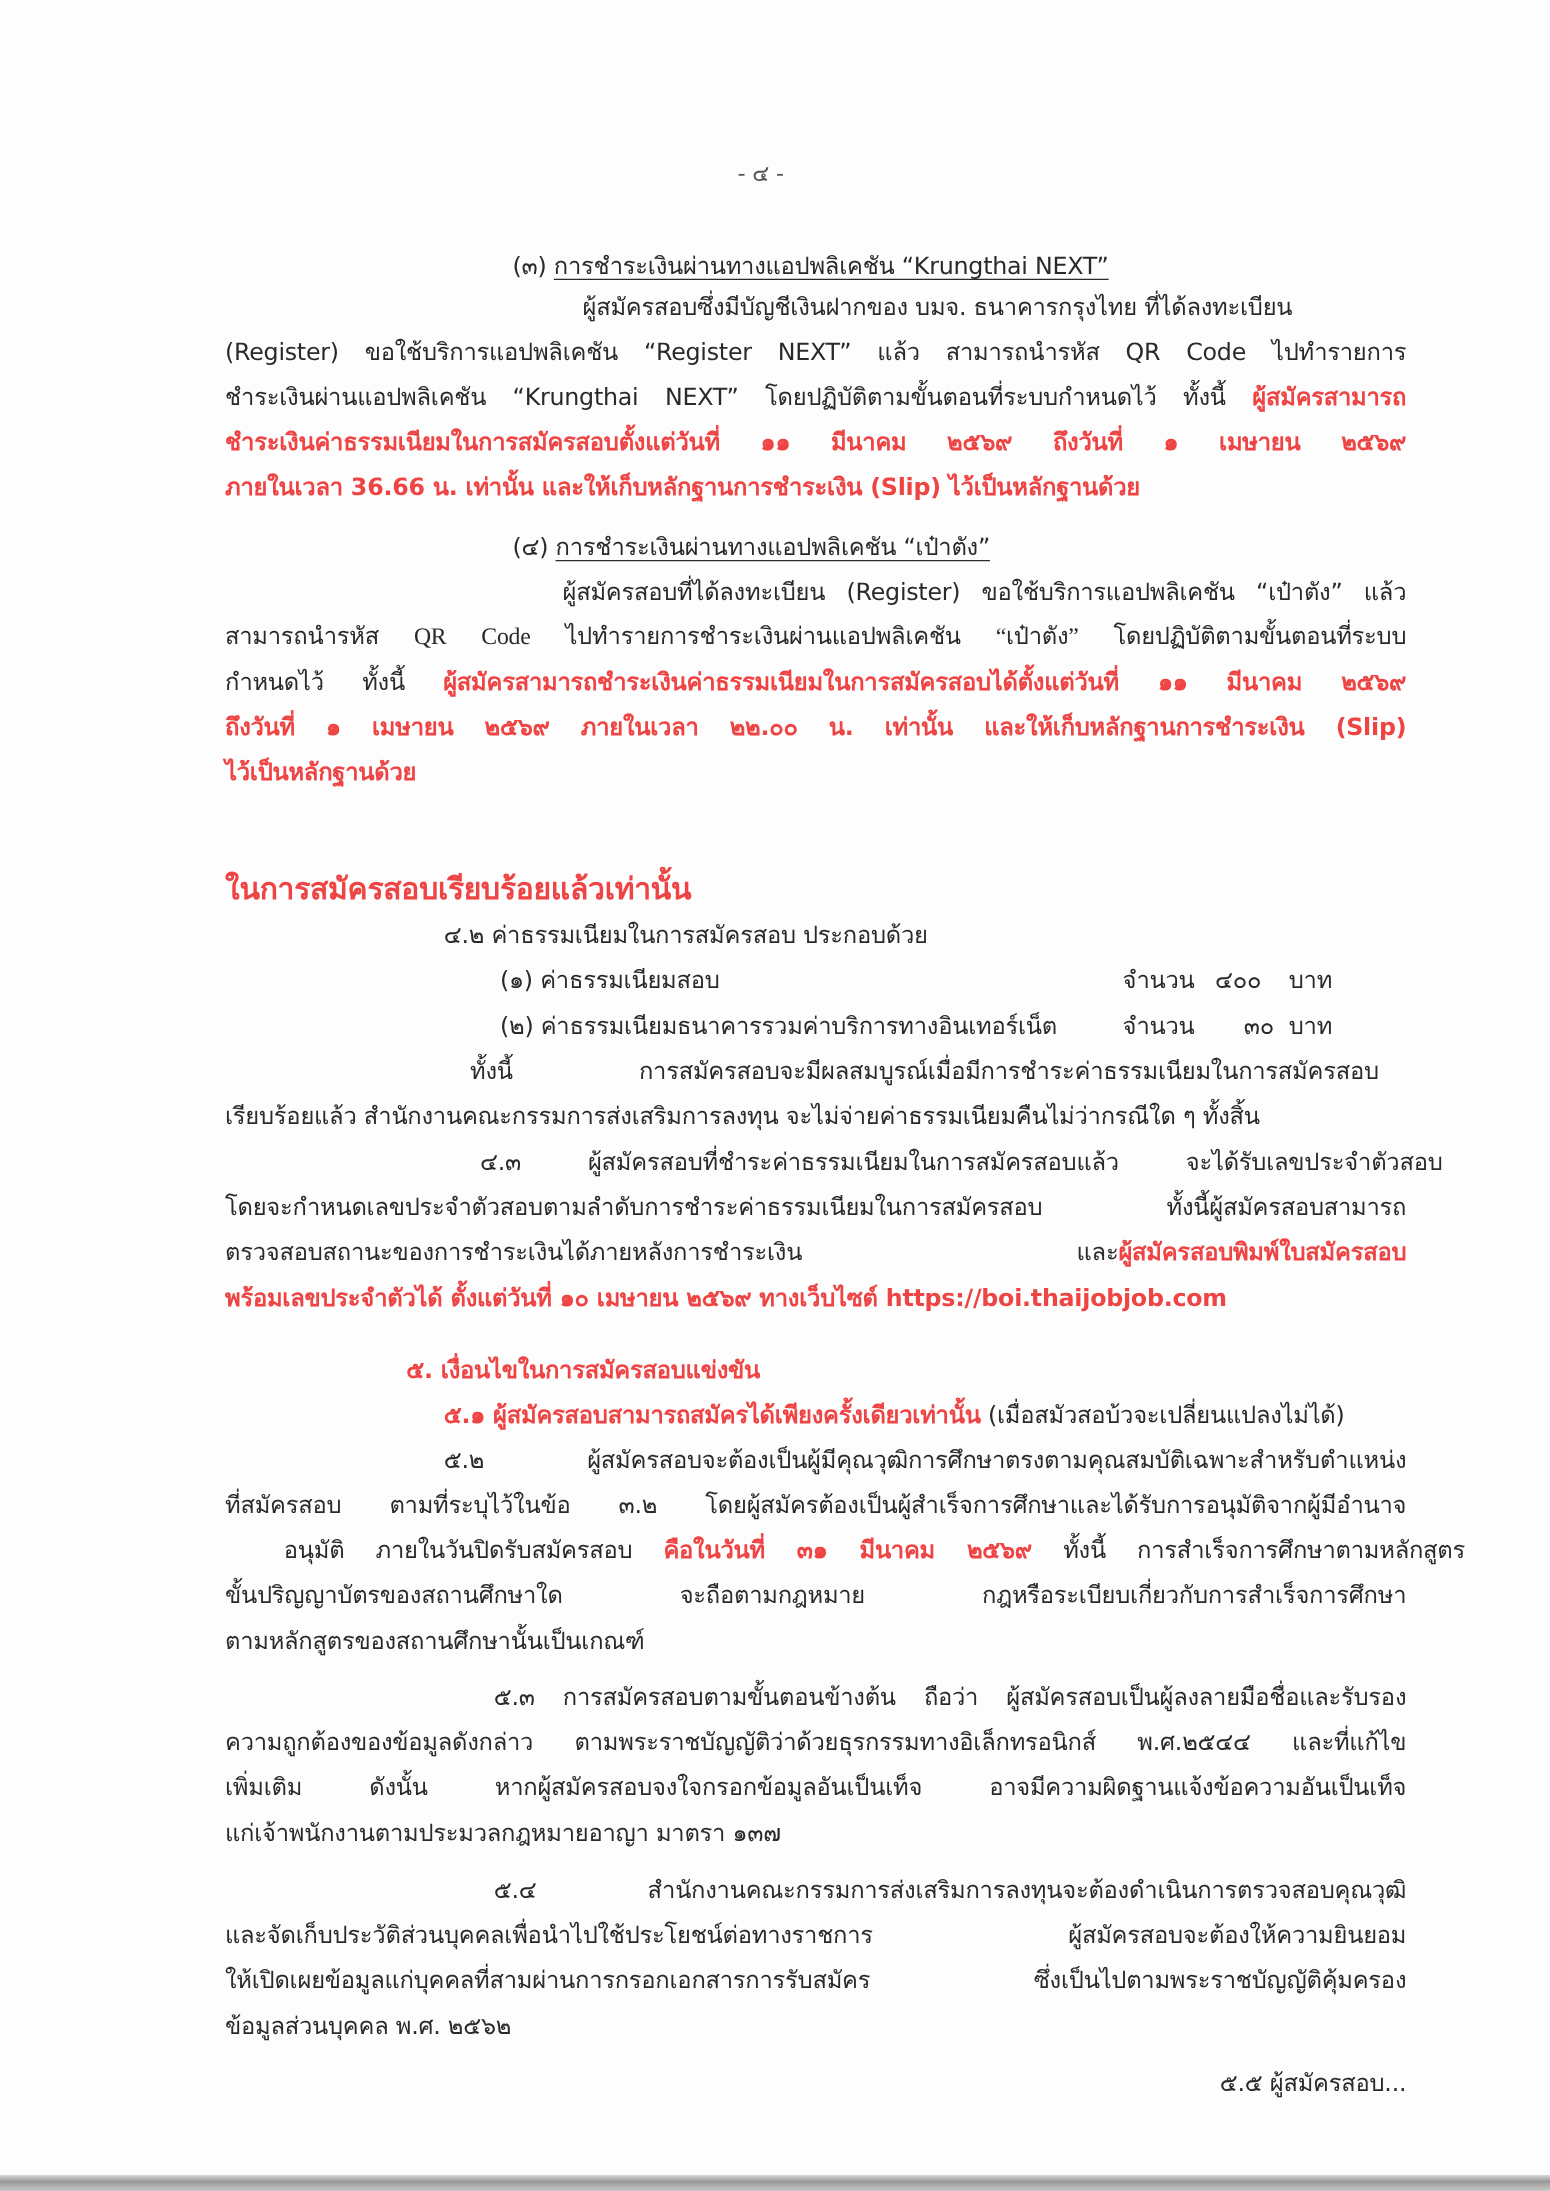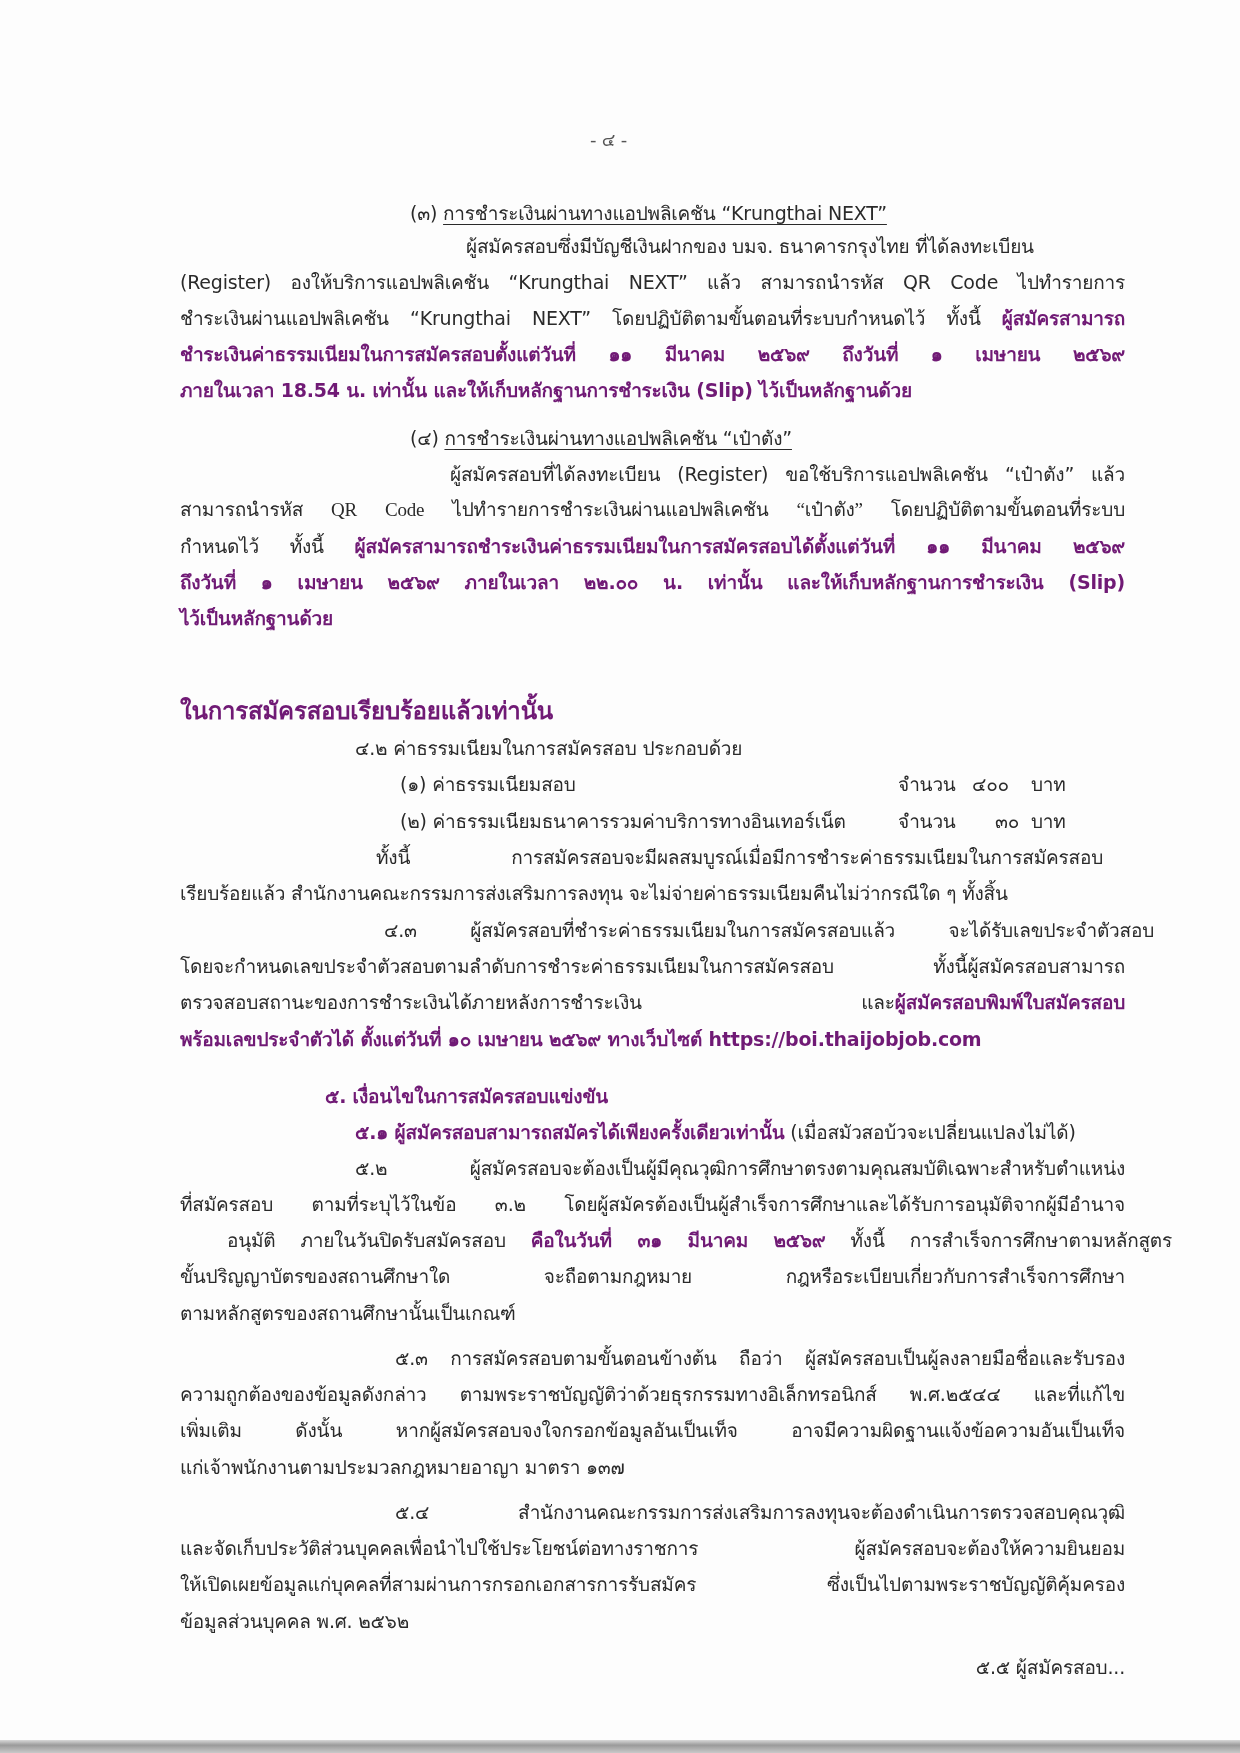--- a/index.html
+++ b/index.html
@@ -19,44 +19,44 @@
     position: absolute; left: 0; top: 1740px; width: 1240px; height: 13px;
     background: linear-gradient(#d8d8d8, #9a9a9a 40%, #c9c9c9);
   }
   .ln {
     position: absolute;
     white-space: nowrap;
     font-size: 19px;
     line-height: 30px;
     letter-spacing: -0.2px;
   }
-  .b { font-weight: bold; color: #701a75; }
+  .b { font-weight: bold; color: #ef4444; }
   .u { text-decoration: underline; text-underline-offset: 4px; }
   .just { text-align: justify; text-align-last: justify; }
   .pageno { left: 590px; top: 125px; font-size: 18px; color: #555; }
   .right { text-align: right; }
 </style>
 </head>
 <body>
 
 <div class="page">
 
   <div class="ln pageno">- ๔ -</div>
 
   <div class="ln" style="left:410px; top:198px;">
     <span>(๓)</span>
     <span class="u">การชำระเงินผ่านทางแอปพลิเคชัน “Krungthai NEXT”</span>
   </div>
   <div class="ln" style="left:450px; top:231px;margin-left:16px;">ผู้สมัครสอบซึ่งมีบัญชีเงินฝากของ บมจ. ธนาคารกรุงไทย ที่ได้ลงทะเบียน</div>
-  <div class="ln just" style="left:180px; top:267px; width:945px;">(Register) องให้บริการแอปพลิเคชัน “Krungthai NEXT” แล้ว สามารถนำรหัส QR Code ไปทำรายการ</div>
+  <div class="ln just" style="left:180px; top:267px; width:945px;">(Register) ขอใช้บริการแอปพลิเคชัน “Register NEXT” แล้ว สามารถนำรหัส QR Code ไปทำรายการ</div>
   <div class="ln just" style="left:180px; top:303px; width:945px;">
     <span>ชำระเงินผ่านแอปพลิเคชัน “Krungthai NEXT” โดยปฏิบัติตามขั้นตอนที่ระบบกำหนดไว้ ทั้งนี้ </span><span class="b">ผู้สมัครสามารถ</span>
   </div>
   <div class="ln b just" style="left:180px; top:339px; width:945px;">ชำระเงินค่าธรรมเนียมในการสมัครสอบตั้งแต่วันที่ ๑๑ มีนาคม ๒๕๖๙ ถึงวันที่ ๑ เมษายน ๒๕๖๙</div>
-  <div class="ln b" style="left:180px; top:375px;">ภายในเวลา 18.54 น. เท่านั้น และให้เก็บหลักฐานการชำระเงิน (Slip) ไว้เป็นหลักฐานด้วย</div>
+  <div class="ln b" style="left:180px; top:375px;">ภายในเวลา 36.66 น. เท่านั้น และให้เก็บหลักฐานการชำระเงิน (Slip) ไว้เป็นหลักฐานด้วย</div>
 
   <div class="ln" style="left:410px; top:423px;">
     <span>(๔)</span>
     <span class="u">การชำระเงินผ่านทางแอปพลิเคชัน “เป๋าตัง”</span>
   </div>
   <div class="ln just" style="left:450px; top:459px; width:675px;">ผู้สมัครสอบที่ได้ลงทะเบียน (Register) ขอใช้บริการแอปพลิเคชัน “เป๋าตัง” แล้ว</div>
   <div class="ln just" style="left:180px; top:495px; width:945px;font-family:Liberation Serif, serif;">สามารถนำรหัส QR Code ไปทำรายการชำระเงินผ่านแอปพลิเคชัน “เป๋าตัง” โดยปฏิบัติตามขั้นตอนที่ระบบ</div>
   <div class="ln just" style="left:180px; top:531px; width:945px;">
     <span>กำหนดไว้ ทั้งนี้ </span><span class="b">ผู้สมัครสามารถชำระเงินค่าธรรมเนียมในการสมัครสอบได้ตั้งแต่วันที่ ๑๑ มีนาคม ๒๕๖๙</span>
   </div>

